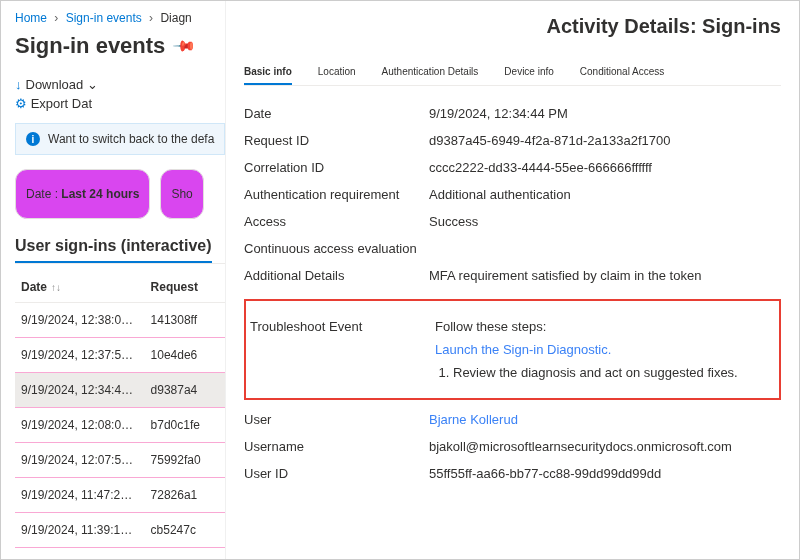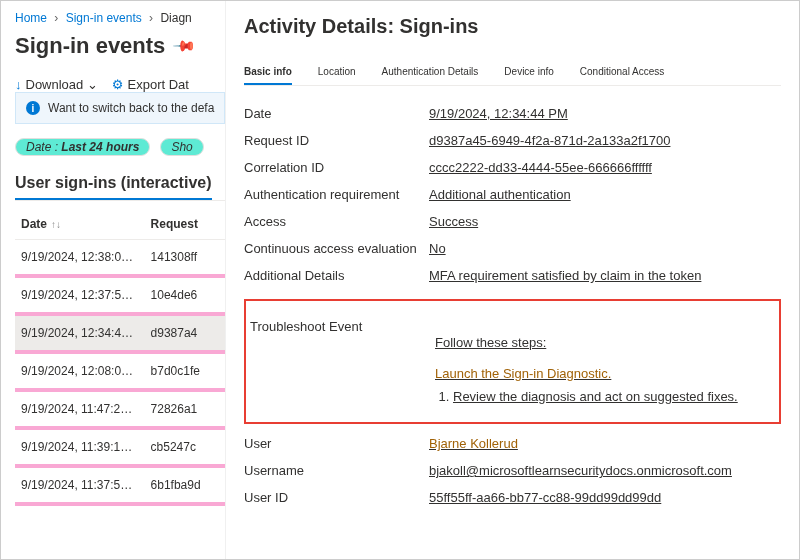--- a/index.html
+++ b/index.html
@@ -5,47 +5,47 @@
 * { box-sizing: border-box; margin: 0; padding: 0; font-family: "Segoe UI", sans-serif; }
 body { width: 800px; height: 560px; overflow: hidden; background: #fff; color: #323130; font-size: 13px; border: 1px solid #ccc; }
 .root { display: flex; height: 100%; }
 .left { width: 225px; flex-shrink: 0; padding: 10px 0 0 14px; border-right: 1px solid #f0f0f0; }
 .breadcrumb { font-size: 12px; color: #323130; margin-bottom: 8px; white-space: nowrap; overflow: hidden; }
 .breadcrumb a { color: #0078d4; text-decoration: none; }
 .breadcrumb .sep { margin: 0 4px; color: #666; }
 .page-title-row { display: flex; align-items: center; gap: 10px; margin-bottom: 18px; }
 .page-title { font-size: 22px; font-weight: 600; }
 .pin { color: #605e5c; font-size: 15px; transform: rotate(45deg); display:inline-block; }
-.toolbar { display: flex; gap: 14px; font-size: 13px; white-space: nowrap; overflow: hidden; }
+.toolbar { display: flex; gap: 4px; font-size: 13px; margin-bottom: 12px; white-space: nowrap; overflow: hidden; flex-direction: column; }
 .toolbar span { color: #323130; cursor: pointer; }
 .toolbar .icon { color: #0078d4; margin-right: 4px; }
 .infobar { background: #eff6fc; border: 1px solid #d0e7f8; padding: 8px 10px; font-size: 12px; display: flex; gap: 8px; align-items: center; margin-bottom: 14px; white-space: nowrap; overflow: hidden; }
 .infobar .i { width:14px; height:14px; border-radius:50%; background:#0078d4; color:#fff; font-size:10px; display:flex; align-items:center; justify-content:center; font-weight:bold; flex-shrink:0; }
 .filters { display: flex; gap: 10px; margin-bottom: 12px; white-space: nowrap; overflow: hidden; }
-.pill { background: #5eead4; border: 1px solid #e1dfdd; border-radius: 12px; padding: 1px 10px; font-size: 12px; font-style: italic; }
+.pill { background: #d946ef; border: 1px solid #e1dfdd; border-radius: 12px; padding: 17px 10px; font-size: 12px; }
 .pill b { font-weight: 600; }
 .tabs { display: flex; gap: 14px; font-size: 16px; margin-bottom: 8px; border-bottom: 1px solid #edebe9; white-space: nowrap; overflow:hidden; }
 .tabs .tab { padding: 6px 0; cursor:pointer; }
 .tabs .active { border-bottom: 2px solid #0078d4; font-weight: 600; }
 table { width: 100%; border-collapse: collapse; font-size: 12px; }
 th { text-align: left; font-weight: 600; padding: 8px 6px; border-bottom: 1px solid #edebe9; }
 th .sort { color: #888; font-size: 10px; margin-left: 4px; }
-td { padding: 10px 6px; border-bottom: 4px solid #f9a8d4; white-space: nowrap; overflow: hidden; text-overflow: ellipsis; max-width: 100px; }
+td { padding: 10px 6px; border-bottom: 1px solid #f9a8d4; white-space: nowrap; overflow: hidden; text-overflow: ellipsis; max-width: 100px; }
 tr.selected td { background: #edebe9; }
 .right { flex: 1; padding: 14px 18px; overflow: hidden; }
-.panel-title { font-size: 20px; font-weight: 600; margin-bottom: 22px; }
+.panel-title { font-size: 20px; font-weight: 600; margin-bottom: 22px; text-align: right; }
 .ptabs { display: flex; gap: 26px; font-size: 10px; border-bottom: 1px solid #edebe9; margin-bottom: 14px; }
 .ptabs .ptab { padding: 6px 0; cursor: pointer; color: #323130; }
 .ptabs .pactive { border-bottom: 2px solid #0078d4; font-weight: 600; }
 .kv { display: flex; padding: 6px 0; font-size: 13px; }
 .kv .k { width: 185px; flex-shrink: 0; color: #323130; }
-.kv .v { flex: 1; color: #323130; word-break: break-all; text-decoration: underline; }
-.kv .v a { color: #a16207; text-decoration: none; }
+.kv .v { flex: 1; color: #323130; word-break: break-all; }
+.kv .v a { color: #3b82f6; text-decoration: none; }
 .tshoot { border: 2px solid #e83e33; padding: 12px 4px; margin: 10px 0 6px 0; }
-.tshoot .v div { margin-bottom: 8px; margin-top: 16px; }
+.tshoot .v div { margin-bottom: 8px; }
 .tshoot ol { list-style: decimal; padding-left: 18px; }
 </style>
 </head>
 <body>
 
 <div class="root">
   <div class="left">
     <div class="breadcrumb">
       <a>Home</a>
       <span class="sep">›</span>
@@ -91,20 +91,24 @@
           </tr>
           <tr class="selected">
             <td>9/19/2024, 12:34:44 ...</td>
             <td>d9387a4</td>
           </tr>
           <tr>
             <td>9/19/2024, 12:08:05 ...</td>
             <td>b7d0c1fe</td>
           </tr>
           <tr>
+            <td>9/19/2024, 12:07:56 ...</td>
+            <td>75992fa0</td>
+          </tr>
+          <tr>
             <td>9/19/2024, 11:47:23 ...</td>
             <td>72826a1</td>
           </tr>
           <tr>
             <td>9/19/2024, 11:39:13 ...</td>
             <td>cb5247c</td>
           </tr>
           <tr>
             <td>9/19/2024, 11:37:54 ...</td>
             <td>6b1fba9d</td>
@@ -138,21 +142,20 @@
     <div class="kv">
         <div class="k">Authentication requirement</div>
         <div class="v">Additional authentication</div>
       </div>
     <div class="kv">
         <div class="k">Access</div>
         <div class="v">Success</div>
       </div>
     <div class="kv">
         <div class="k">Continuous access evaluation</div>
-        <div class="v">No</div>
       </div>
     <div class="kv">
         <div class="k">Additional Details</div>
         <div class="v">MFA requirement satisfied by claim in the token</div>
       </div>
 
     <div class="tshoot">
       <div class="kv">
         <div class="k">Troubleshoot Event</div>
         <div class="v">

